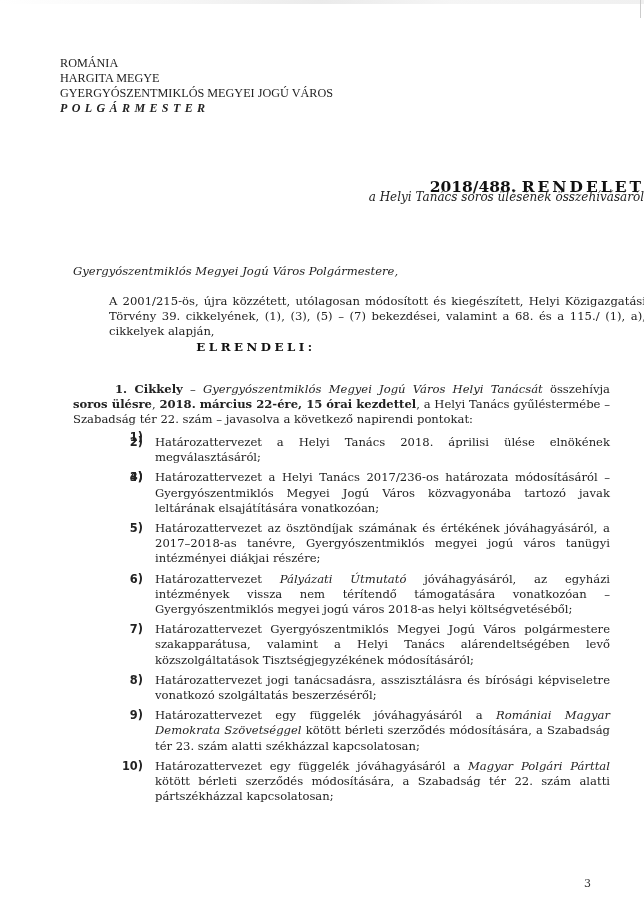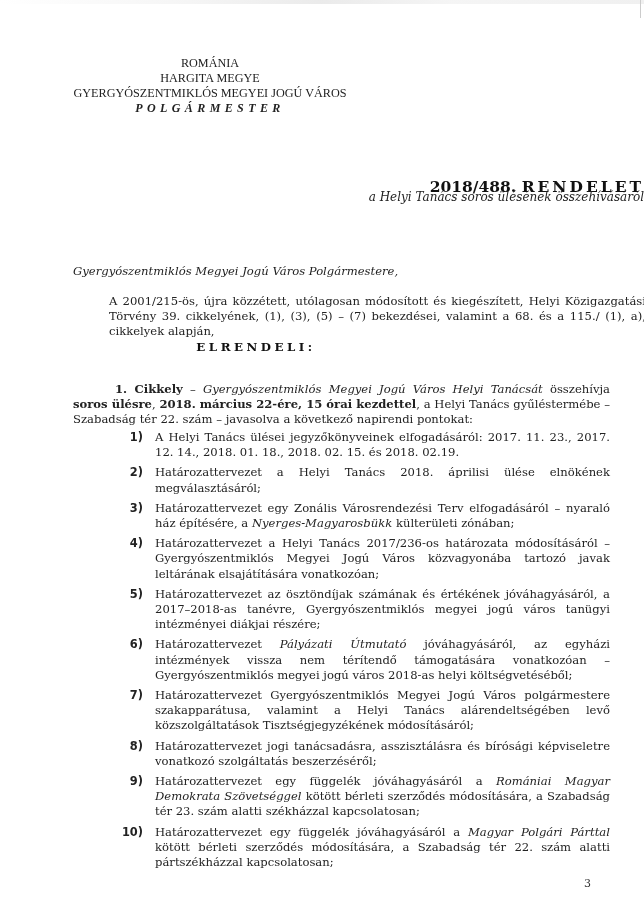--- a/index.html
+++ b/index.html
@@ -26,21 +26,20 @@
       position: absolute;
       right: 3px; top: 0;
       width: 1px; height: 18px;
       background: #ccc;
     }
     .header {
       position: absolute;
       left: 60px;
       top: 56px;
       width: 300px;
-      text-align: center;
       font-family: "Liberation Serif", serif;
       font-size: 12.2px;
       line-height: 15px;
       color: #222;
     }
     .header .polg {
       font-weight: bold;
       font-style: italic;
       letter-spacing: 4.4px;
       font-size: 12px;
@@ -150,23 +149,23 @@
 
 <div class="para italic" style="top:264px;">Gyergyószentmiklós Megyei Jogú Város Polgármestere,</div>
 
 <div class="para" style="top:294px;margin-left:36px;">A 2001/215-ös, újra közzétett, utólagosan módosított és kiegészített, Helyi Közigazgatási Törvény 39. cikkelyének, (1), (3), (5) – (7) bekezdései, valamint a 68. és a 115./ (1), a), cikkelyek alapján,</div>
 
 <div class="center-bold">ELRENDELI:</div>
 
 <div class="para" style="top:382px; text-indent:42px;"><span class="bold">1. Cikkely</span><span> – </span><span class="italic">Gyergyószentmiklós Megyei Jogú Város Helyi Tanácsát</span><span> összehívja </span><span class="bold">soros ülésre</span><span>, </span><span class="bold">2018. március 22-ére, 15 órai kezdettel</span><span>, a Helyi Tanács gyűléstermébe – Szabadság tér 22. szám – javasolva a következő napirendi pontokat:</span></div>
 
 <ul class="list" id="agenda-list">
-    <li class="list-item"><span class="num">1)</span><span><span>A Helyi Tanács ülései jegyzőkönyveinek elfogadásáról: 2017. 11. 23., 2017. 12. 14., 2018. 01. 18., 2018. 02. 15. és 2018. 02.19.</span></span></li>
+    <li class="list-item"><span class="num">1)</span></li>
     <li class="list-item"><span class="num">2)</span><span><span>Határozattervezet a Helyi Tanács 2018. áprilisi ülése elnökének megválasztásáról;</span></span></li>
-    <li class="list-item"><span class="num">3)</span><span><span>Határozattervezet egy Zonális Városrendezési Terv elfogadásáról – nyaraló ház építésére, a </span><span class="italic">Nyerges-Magyarosbükk</span><span> külterületi zónában;</span></span></li>
+    <li class="list-item"><span class="num">3)</span></li>
     <li class="list-item"><span class="num">4)</span><span><span>Határozattervezet a Helyi Tanács 2017/236-os határozata módosításáról – Gyergyószentmiklós Megyei Jogú Város közvagyonába tartozó javak leltárának elsajátítására vonatkozóan;</span></span></li>
     <li class="list-item"><span class="num">5)</span><span><span>Határozattervezet az ösztöndíjak számának és értékének jóváhagyásáról, a 2017–2018-as tanévre, Gyergyószentmiklós megyei jogú város tanügyi intézményei diákjai részére;</span></span></li>
     <li class="list-item"><span class="num">6)</span><span><span>Határozattervezet </span><span class="italic">Pályázati Útmutató</span><span> jóváhagyásáról, az egyházi intézmények vissza nem térítendő támogatására vonatkozóan – Gyergyószentmiklós megyei jogú város 2018-as helyi költségvetéséből;</span></span></li>
     <li class="list-item"><span class="num">7)</span><span><span>Határozattervezet Gyergyószentmiklós Megyei Jogú Város polgármestere szakapparátusa, valamint a Helyi Tanács alárendeltségében levő közszolgáltatások Tisztségjegyzékének módosításáról;</span></span></li>
     <li class="list-item"><span class="num">8)</span><span><span>Határozattervezet jogi tanácsadásra, asszisztálásra és bírósági képviseletre vonatkozó szolgáltatás beszerzéséről;</span></span></li>
     <li class="list-item"><span class="num">9)</span><span><span>Határozattervezet egy függelék jóváhagyásáról a </span><span class="italic">Romániai Magyar Demokrata Szövetséggel</span><span> kötött bérleti szerződés módosítására, a Szabadság tér 23. szám alatti székházzal kapcsolatosan;</span></span></li>
     <li class="list-item"><span class="num">10)</span><span><span>Határozattervezet egy függelék jóváhagyásáról a </span><span class="italic">Magyar Polgári Párttal</span><span> kötött bérleti szerződés módosítására, a Szabadság tér 22. szám alatti pártszékházzal kapcsolatosan;</span></span></li>
   </ul>
 
 <div class="page-number">3</div>

